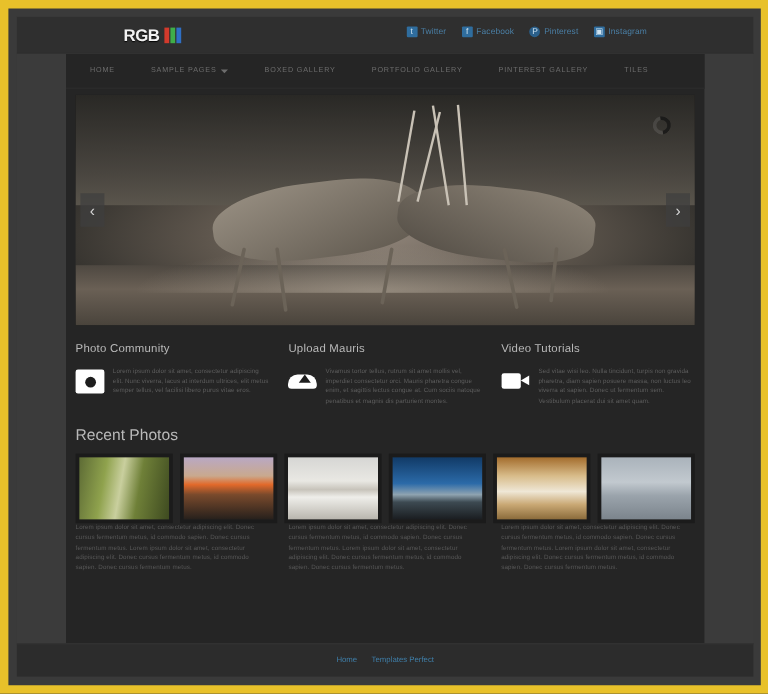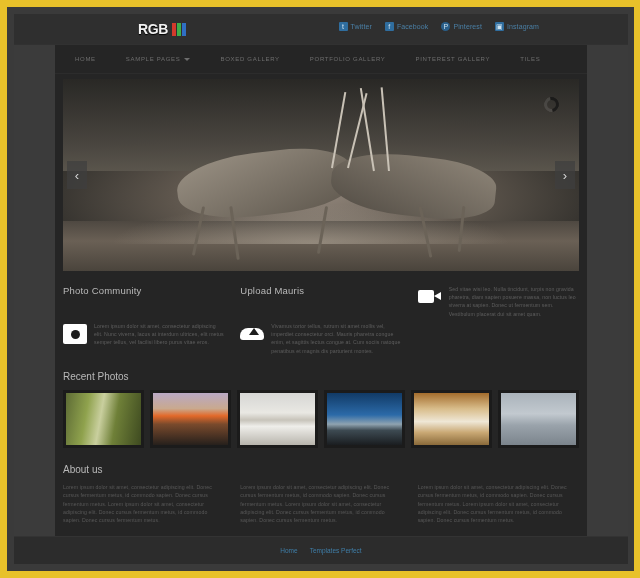--- a/index.html
+++ b/index.html
@@ -32,21 +32,20 @@
     border-bottom: 1px solid #313131;
   }
   .logo {
     position: absolute; left: 89px; top: 7px;
     display: flex; align-items: center; gap: 4px;
   }
   .logo-text {
     font-weight: bold; font-size: 14px; color: #f2f2f2;
     letter-spacing: -0.4px;
     text-shadow: 0 1px 1px #000;
-    margin-left: 35px;
   }
   .logo-bars { display: flex; height: 13px; gap: 1px; }
   .logo-bars i { display: block; width: 4px; height: 13px; }
   .social {
     position: absolute; right: 89px; top: 8px;
     display: flex; gap: 13px; align-items: center;
   }
   .social a {
     display: flex; align-items: center; gap: 3px;
     font-size: 7px; color: #4a7fa5; text-decoration: none;
@@ -148,21 +147,21 @@
   .hero-arrow.right { right: 4px; }
 
   
   .features {
     display: flex; gap: 16px;
     padding: 14px 8px 0 8px;
   }
   .feat { flex: 1; }
   .feat h3 {
     font-size: 9.5px; font-weight: normal; color: #b9b9b9;
-    letter-spacing: 0.2px; margin-bottom: 26px;
+    letter-spacing: 0.2px; margin-bottom: 10px;
   }
   .feat-body { display: flex; gap: 7px; }
   .feat-icon {
     width: 24px; height: 20px; flex: 0 0 24px;
     background: #ffffff; border-radius: 2px;
     position: relative; margin-top: 2px;
   }
   .feat-icon.cam::before {
     content: ""; position: absolute; left: 50%; top: 50%;
     width: 9px; height: 9px; margin: -4.5px 0 0 -4.5px;
@@ -195,21 +194,21 @@
     border-bottom: 4px solid transparent;
     border-right: 7px solid #fff;
   }
   .feat-text {
     font-size: 5.2px; line-height: 8.2px; color: #5e5e5e;
     letter-spacing: 0.1px;
   }
 
   
   .section-head {
-    font-size: 10px; font-weight: normal; color: #b9b9b9;
+    font-size: 13px; font-weight: normal; color: #b9b9b9;
     padding: 0 8px; margin-top: 16px; margin-bottom: 8px;
   }
   .thumbs { display: flex; gap: 6px; padding: 0 8px; }
   .thumb {
     flex: 1; height: 58px;
     border: 3px solid #1b1b1b;
     background: #555;
     overflow: hidden;
   }
   .t1 { background: linear-gradient(100deg,#5d6b35,#8fa24d 28%,#c9cf9e 46%,#6f8038 65%,#3e4a20); }
@@ -342,38 +341,38 @@
             </div>
           </div>
           <div class="feat">
             <h3>Upload Mauris</h3>
             <div class="feat-body">
               <div class="feat-icon cloud"></div>
               <div class="feat-text">Vivamus tortor tellus, rutrum sit amet mollis vel, imperdiet consectetur orci. Mauris pharetra congue enim, et sagittis lectus congue at. Cum sociis natoque penatibus et magnis dis parturient montes.</div>
             </div>
           </div>
           <div class="feat">
+            <h3>Video Tutorials</h3>
             <div class="feat-body">
               <div class="feat-icon vid"></div>
               <div class="feat-text">Sed vitae wisi leo. Nulla tincidunt, turpis non gravida pharetra, diam sapien posuere massa, non luctus leo viverra at sapien. Donec ut fermentum sem. Vestibulum placerat dui sit amet quam.</div>
             </div>
           </div>
         </div>
 
     <h2 class="section-head">Recent Photos</h2>
     <div class="thumbs" id="thumbs">
           <div class="thumb t1" title="Aspen forest"></div>
           <div class="thumb t2" title="Sunset mountain"></div>
           <div class="thumb t3" title="Snowy lake"></div>
           <div class="thumb t4" title="Blue sky lake"></div>
           <div class="thumb t5" title="Golden field"></div>
           <div class="thumb t6" title="Winter trees"></div>
         </div>
 
-    <h2 class="section-head">About us</h2>
     <div class="about-cols" id="about-cols">
           <div class="about-col">Lorem ipsum dolor sit amet, consectetur adipiscing elit. Donec cursus fermentum metus, id commodo sapien. Donec cursus fermentum metus. Lorem ipsum dolor sit amet, consectetur adipiscing elit. Donec cursus fermentum metus, id commodo sapien. Donec cursus fermentum metus.</div>
           <div class="about-col">Lorem ipsum dolor sit amet, consectetur adipiscing elit. Donec cursus fermentum metus, id commodo sapien. Donec cursus fermentum metus. Lorem ipsum dolor sit amet, consectetur adipiscing elit. Donec cursus fermentum metus, id commodo sapien. Donec cursus fermentum metus.</div>
           <div class="about-col">Lorem ipsum dolor sit amet, consectetur adipiscing elit. Donec cursus fermentum metus, id commodo sapien. Donec cursus fermentum metus. Lorem ipsum dolor sit amet, consectetur adipiscing elit. Donec cursus fermentum metus, id commodo sapien. Donec cursus fermentum metus.</div>
         </div>
   </div>
 
 
   <div class="footer" id="footer">
         <a href="#">Home</a>

